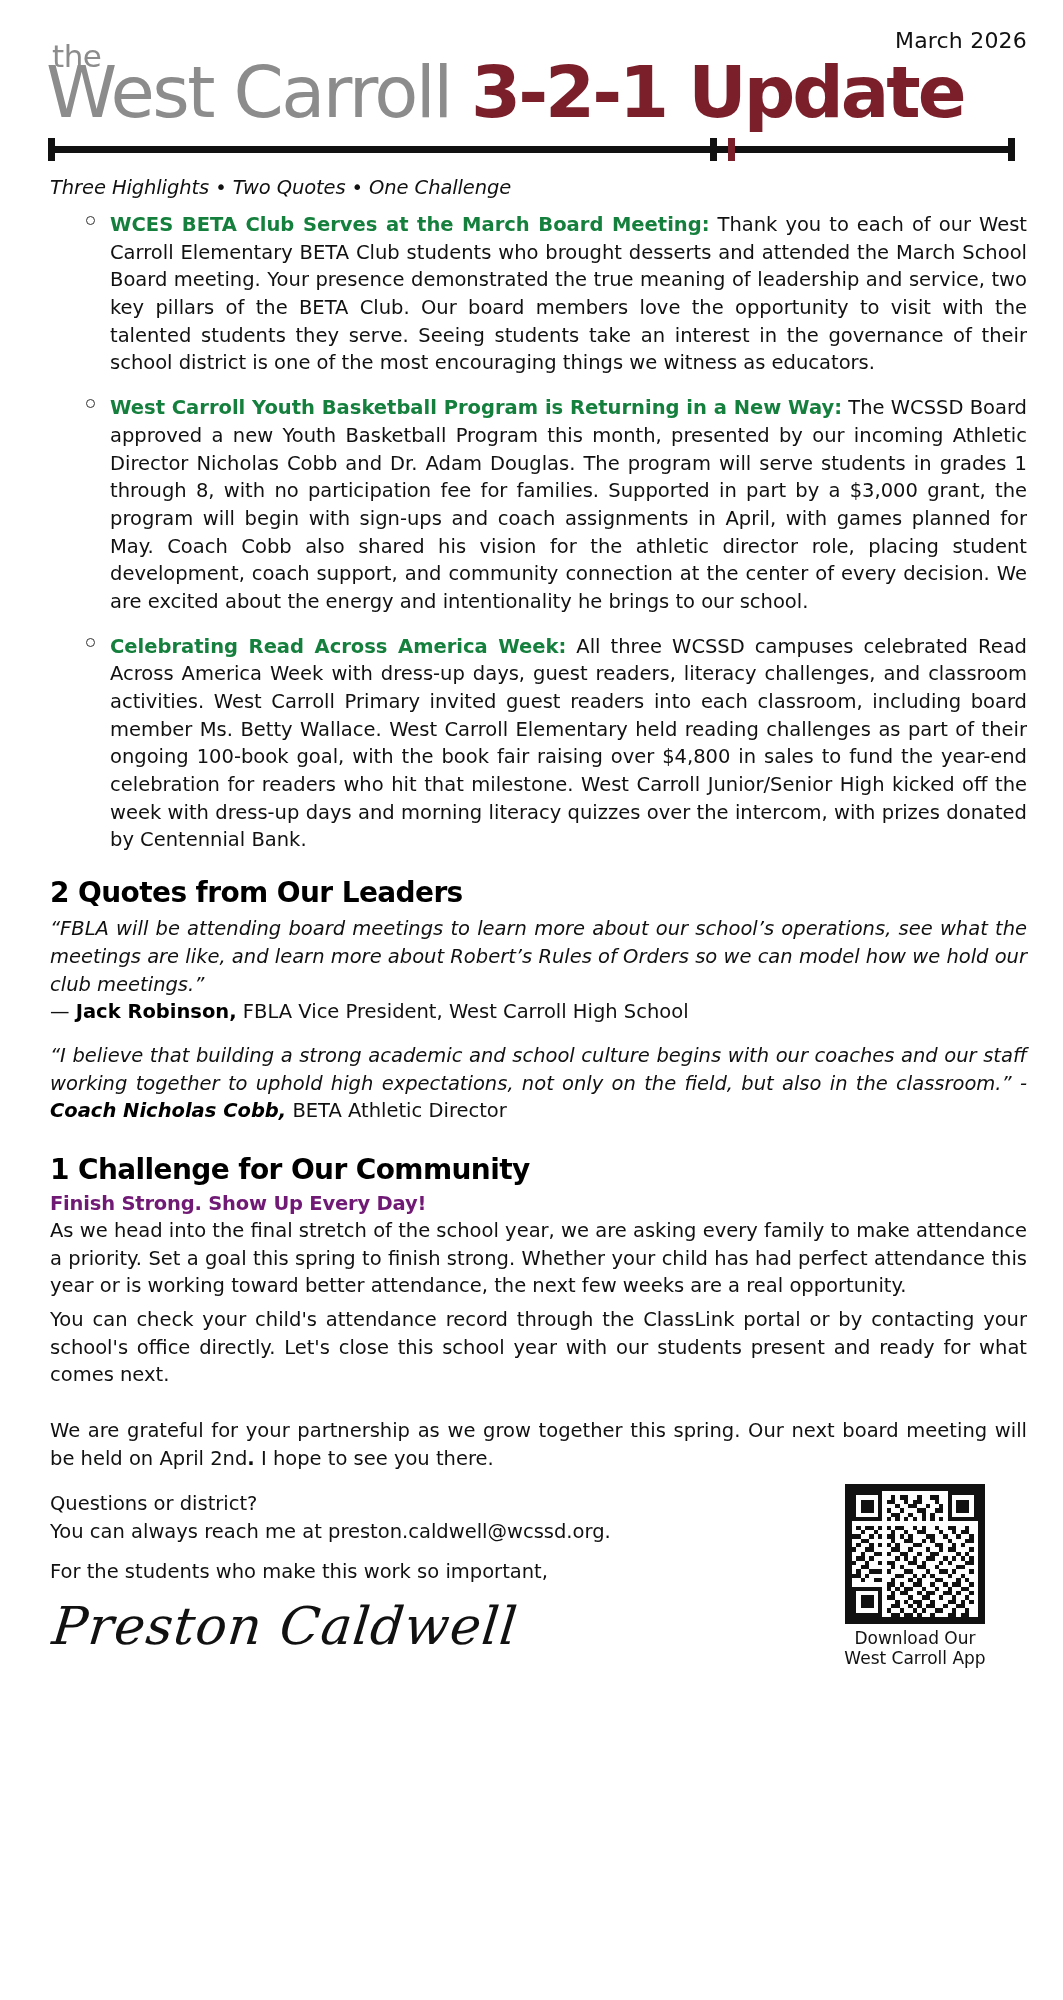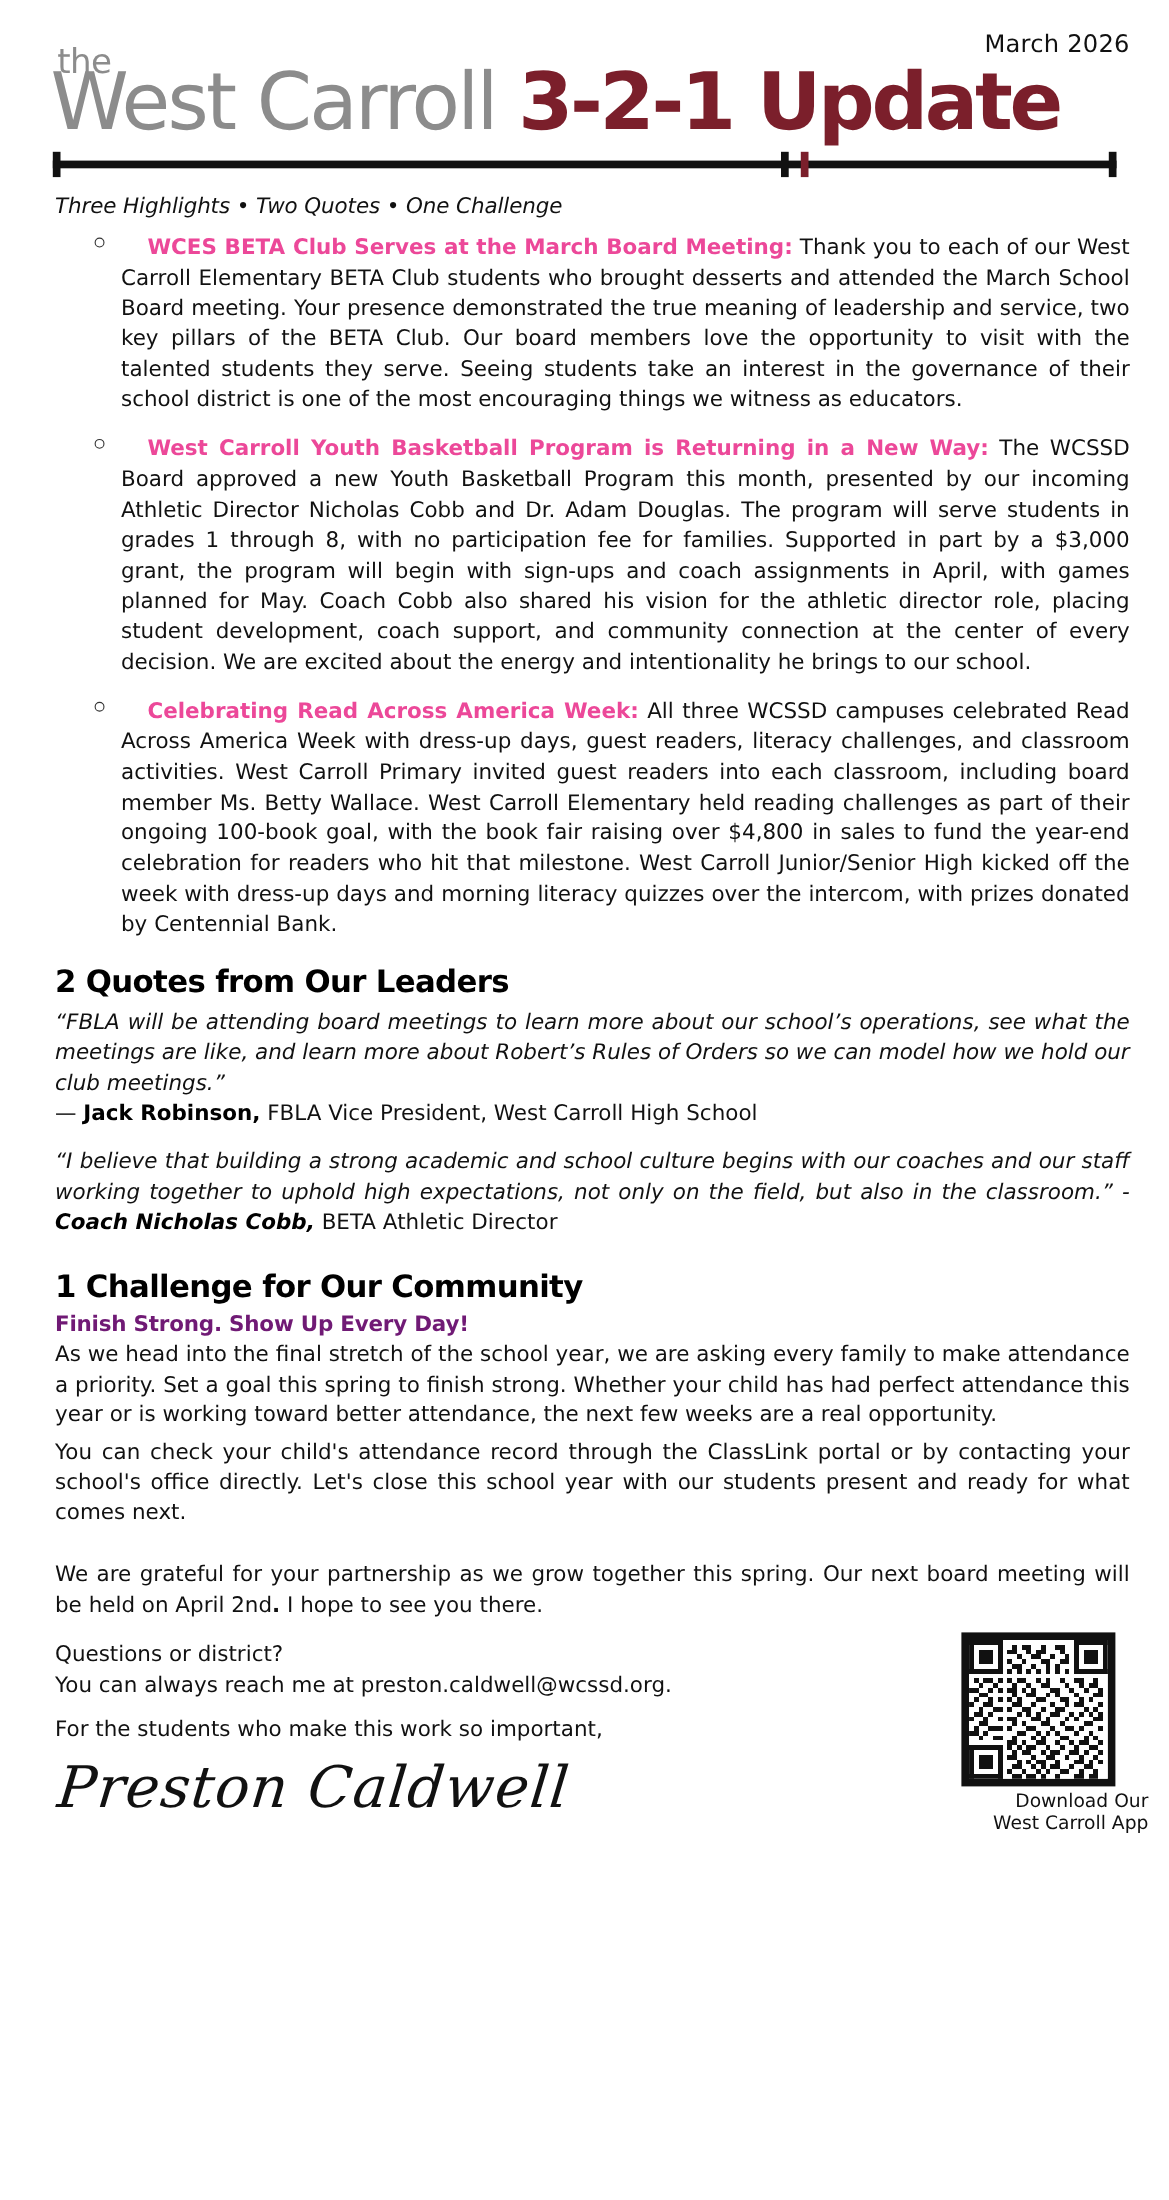--- a/index.html
+++ b/index.html
@@ -139,21 +139,21 @@
   }
   ul.highlights > li .bullet-mark {
     position: absolute;
     left: 2px;
     top: 5px;
     width: 9px;
     height: 9px;
     border: 1.6px solid #333;
     border-radius: 50%;
   }
-  .lead { font-weight: bold; color: #ec4899; margin-left: 24px; }
+  .lead { font-weight: bold; color: #15803d; }
 
   
   .quote {
     font-style: italic;
     font-size: 19.5px;
     line-height: 1.42;
     text-align: justify;
     margin: 0;
     color: #111;
     font-family: "DejaVu Sans", sans-serif;
@@ -199,24 +199,24 @@
     font-style: italic;
     font-family: "DejaVu Serif", serif;
     color: #111;
     letter-spacing: 1px;
     line-height: 1;
     transform: skewX(-6deg);
     transform-origin: left bottom;
   }
   .qr-block {
     position: absolute;
-    right: 19px;
+    right: 48px;
     top: 6px;
     width: 200px;
-    text-align: right;
+    text-align: center;
   }
   .qr-code {
     width: 140px;
     height: 140px;
     margin: 0 auto;
     border: 7px solid #111;
     background: #fff;
     display: block;
   }
   .qr-caption {

